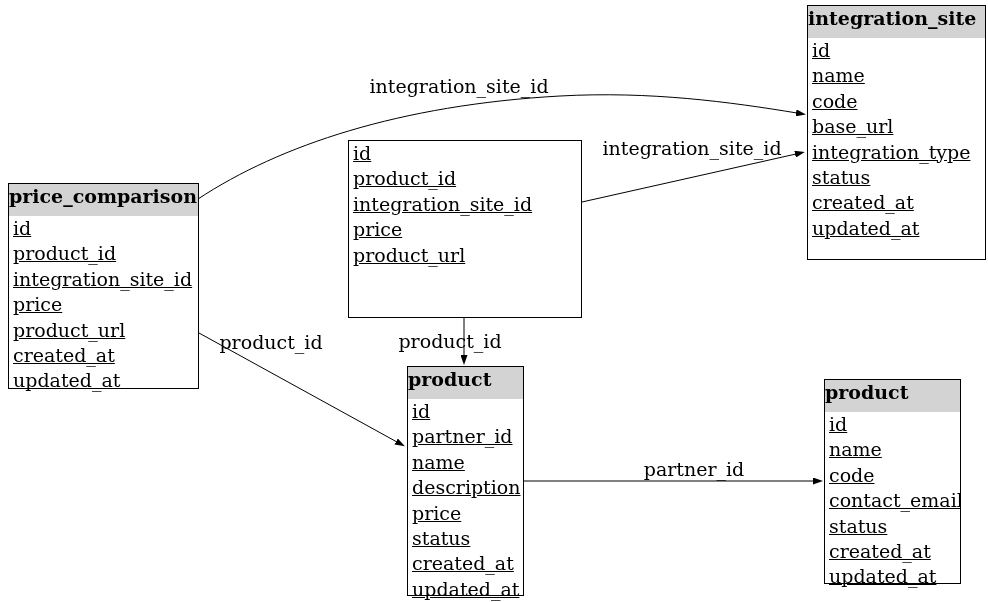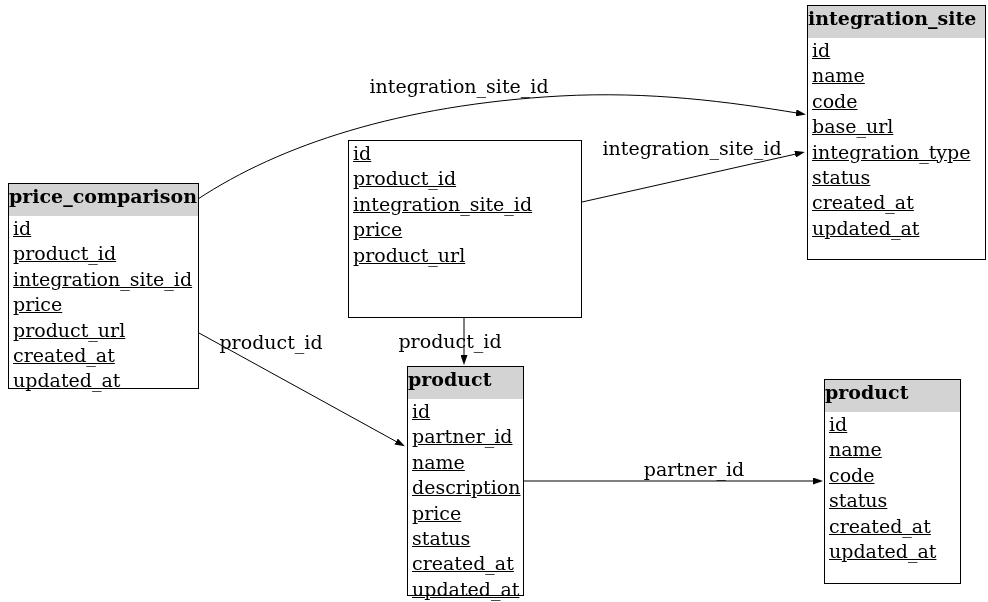--- a/index.html
+++ b/index.html
@@ -97,20 +97,21 @@
     <div class="trow">status</div>
     <div class="trow">created_at</div>
     <div class="trow">updated_at</div>
   </div>
 
   <div class="table" style="left:824px; top:379px; width:137px; height:205px;">
     <div class="thead">product</div>
     <div class="trow">id</div>
     <div class="trow">name</div>
     <div class="trow">code</div>
+    <div class="trow">contact_email</div>
     <div class="trow">status</div>
     <div class="trow">created_at</div>
     <div class="trow">updated_at</div>
   </div>
 
   <div class="edge-label" style="left:459px; top:77px;">integration_site_id</div>
   <div class="edge-label" style="left:692px; top:139px;">integration_site_id</div>
   <div class="edge-label" style="left:271px; top:333px;">product_id</div>
   <div class="edge-label" style="left:450px; top:332px;">product_id</div>
   <div class="edge-label" style="left:694px; top:460px;">partner_id</div>

